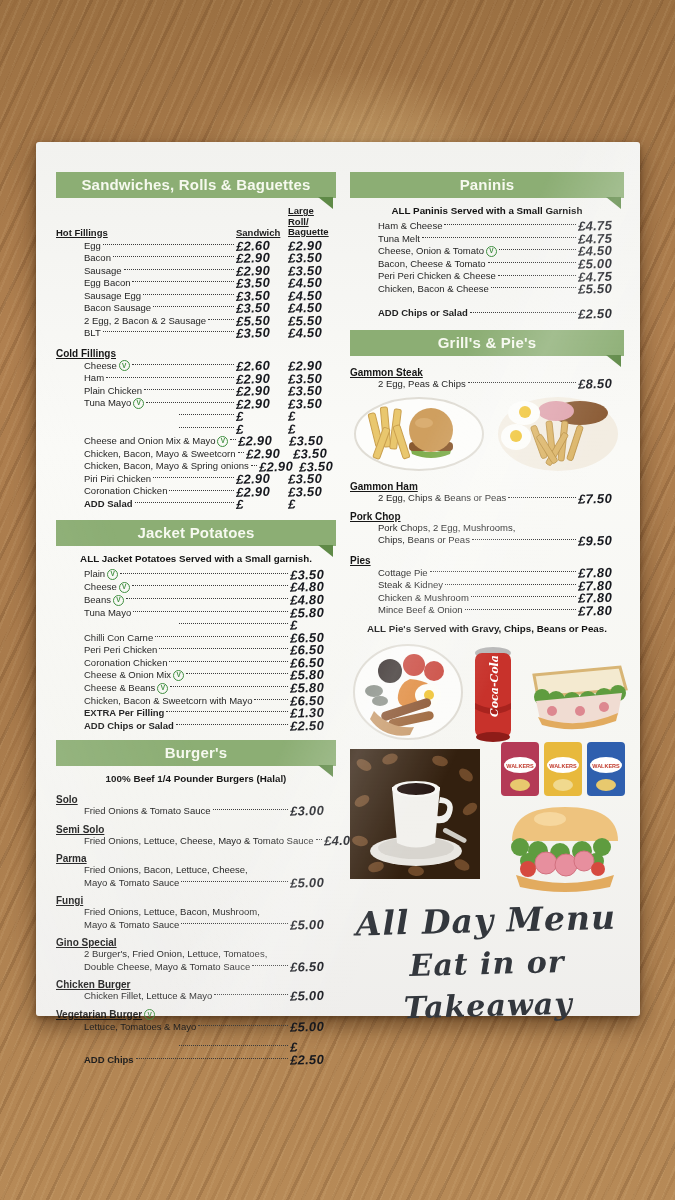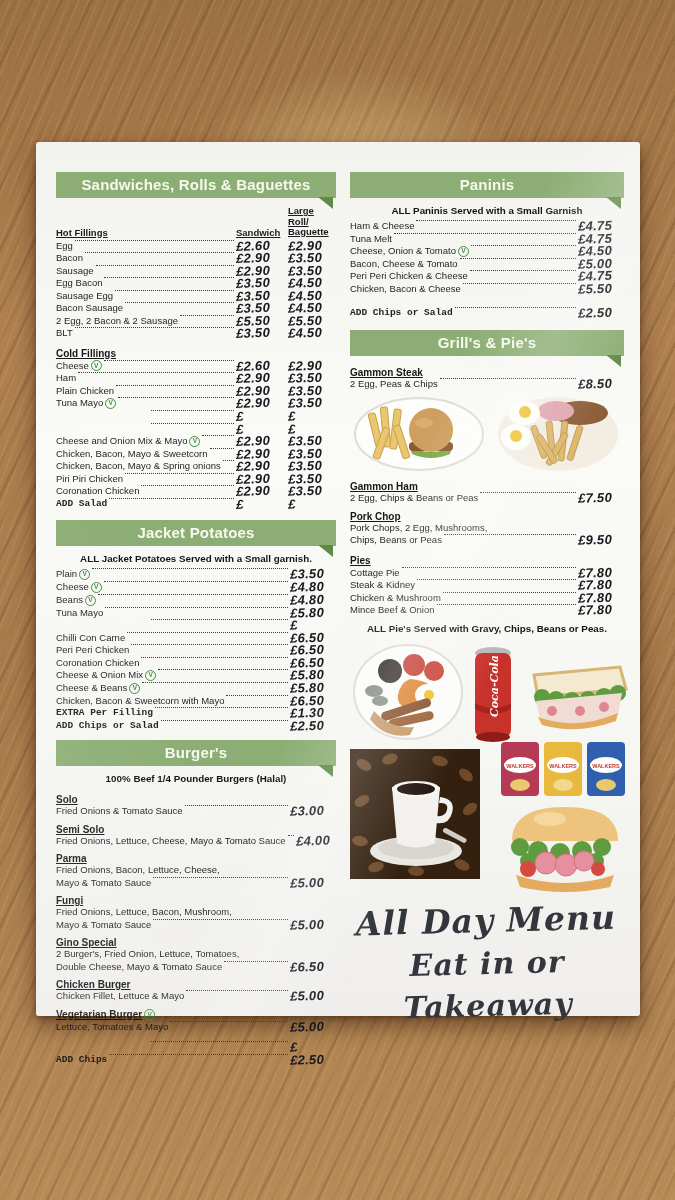--- a/index.html
+++ b/index.html
@@ -16,23 +16,23 @@
     box-shadow:0 10px 22px rgba(48,24,6,.5),0 2px 5px rgba(48,24,6,.4);}
   .paper::after{content:"";position:absolute;inset:0;pointer-events:none;border-radius:3px;
     background:linear-gradient(115deg, rgba(255,255,255,0) 52%, rgba(255,255,255,.20) 60%, rgba(255,255,255,0) 70%),
                linear-gradient(70deg, rgba(255,255,255,.14), rgba(255,255,255,0) 28%);}
   .cols{display:flex;gap:14px;padding:30px 16px 0 20px;}
   .col{width:280px;display:flex;flex-direction:column;}
   .banner{position:relative;background:#8cae74;color:#f6f9ef;font-weight:700;font-size:15px;
     text-align:center;padding:4px 0 5px;letter-spacing:.2px;margin-bottom:5px;}
   .fold{position:absolute;right:3px;bottom:-11px;width:0;height:0;
     border-top:12px solid #5f8a47;border-left:15px solid transparent;}
-  .mrow{display:flex;align-items:flex-start;font-size:9.5px;color:#1f1f1f;line-height:12.5px;min-height:12.5px;}
+  .mrow{display:flex;align-items:center;font-size:9.5px;color:#1f1f1f;line-height:12.5px;min-height:12.5px;margin-left:28px;}
   .lab{white-space:nowrap;}
-  .lab.bold{font-weight:700;font-family:Liberation Mono, monospace;}
+  .lab.bold{font-weight:700;}
   .leader{flex:1 1 auto;border-bottom:1.4px dotted #3c3c3c;margin:0 2px 3px 2px;min-width:6px;}
   .blank .leader{margin-left:95px;}
   .hw{display:inline-block;font-style:italic;font-weight:600;font-size:13px;line-height:12px;
       color:#16181e;transform:rotate(-2deg);letter-spacing:.3px;}
   .p1{width:46px;}
   .two .p1{width:52px;}
   .two .p2{width:48px;}
   .colheads{display:flex;align-items:flex-end;font-size:9.5px;font-weight:700;margin:3px 0 2px;color:#1c1c1c;}
   .colheads .spacer{flex:1;}
   .u{text-decoration:underline;}

